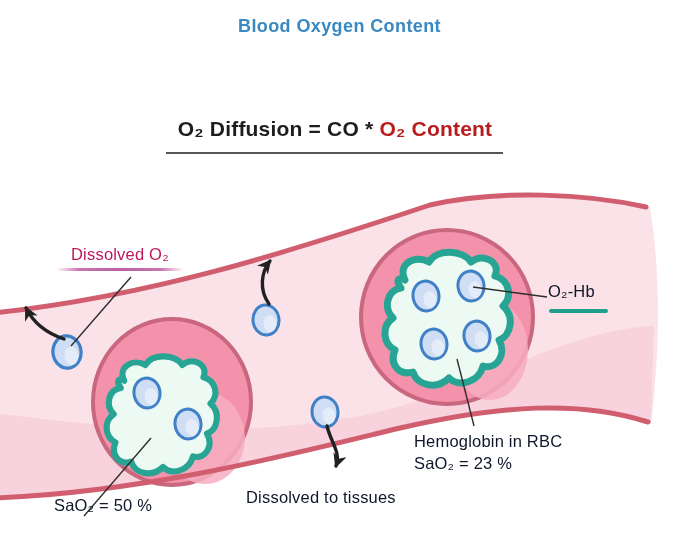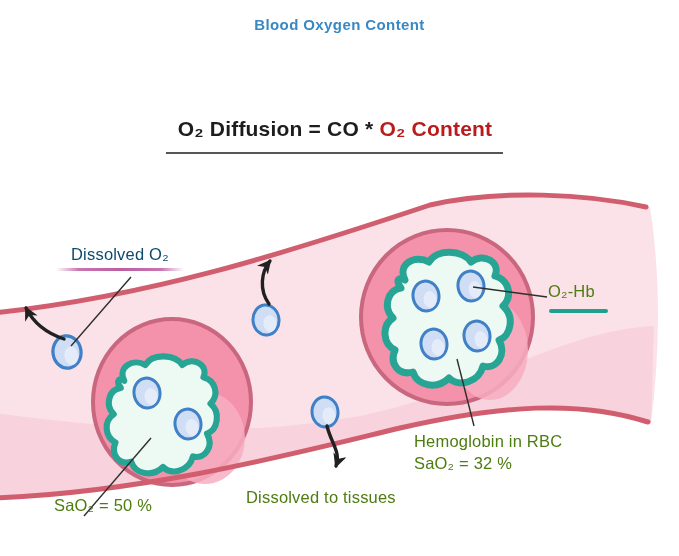--- a/index.html
+++ b/index.html
@@ -8,40 +8,40 @@
     width:679px;height:556px;
     background:#ffffff;
     overflow:hidden;
     font-family:"Liberation Sans", sans-serif;
   }
   .stage svg{position:absolute;left:0;top:0;}
   .txt{position:absolute;white-space:nowrap;}
   .title{
     top:16px;left:0;width:679px;
     text-align:center;
-    font-size:15px;font-weight:700;letter-spacing:.4px;
+    font-size:18px;font-weight:700;letter-spacing:.4px;
     color:#3a88c1;
   }
   .formula{
     top:117px;left:335px;transform:translateX(-50%);
     font-size:21px;font-weight:600;letter-spacing:.2px;
     color:#1d1d1d;
   }
   .formula .blue{color:#b91c1c;}
   .formula-underline{
     position:absolute;top:152px;left:166px;width:337px;height:2px;
     background:#565656;
   }
-  .lbl{font-size:16.5px;color:#4d7c0f;letter-spacing:.2px;}
-  .lbl-dissolved{top:245px;left:71px;color:#0c4a6e;}
+  .lbl{font-size:16.5px;color:#0f172a;letter-spacing:.2px;}
+  .lbl-dissolved{top:245px;left:71px;color:#be185d;}
   .dissolved-underline{
     position:absolute;top:268px;left:56px;width:128px;height:3px;border-radius:2px;
     background:linear-gradient(90deg, rgba(207,112,174,0) 0%, #ca74b0 18%, #bb5fa1 50%, #ca74b0 82%, rgba(207,112,174,0) 100%);
   }
-  .lbl-o2hb{top:282px;left:548px;color:#4d7c0f;}
+  .lbl-o2hb{top:282px;left:548px;color:#0f172a;}
   .o2hb-underline{
     position:absolute;top:309px;left:549px;width:59px;height:3.5px;
     background:#1f9f8e;border-radius:2px;
   }
   .lbl-hb{top:430px;left:414px;line-height:1.35;white-space:pre-line;}
   .lbl-sao50{top:496px;left:54px;}
   .lbl-diff{top:488px;left:246px;}
 </style>
 </head>
 <body>
@@ -110,19 +110,19 @@
 
   <div class="txt formula"><span>O₂ Diffusion = CO * </span><span class="blue">O₂ Content</span></div>
   <div class="formula-underline"></div>
 
   <div class="txt lbl lbl-dissolved">Dissolved O₂</div>
   <div class="dissolved-underline"></div>
 
   <div class="txt lbl lbl-o2hb">O₂-Hb</div>
   <div class="o2hb-underline"></div>
 
-  <div class="txt lbl lbl-hb"><span>Hemoglobin in RBC</span><br><span>SaO₂ = 32 %</span></div>
+  <div class="txt lbl lbl-hb"><span>Hemoglobin in RBC</span><br><span>SaO₂ = 23 %</span></div>
 
   <div class="txt lbl lbl-sao50">SaO₂ = 50 %</div>
 
   <div class="txt lbl lbl-diff">Dissolved to tissues</div>
 
 </div>
 
 </body></html>

